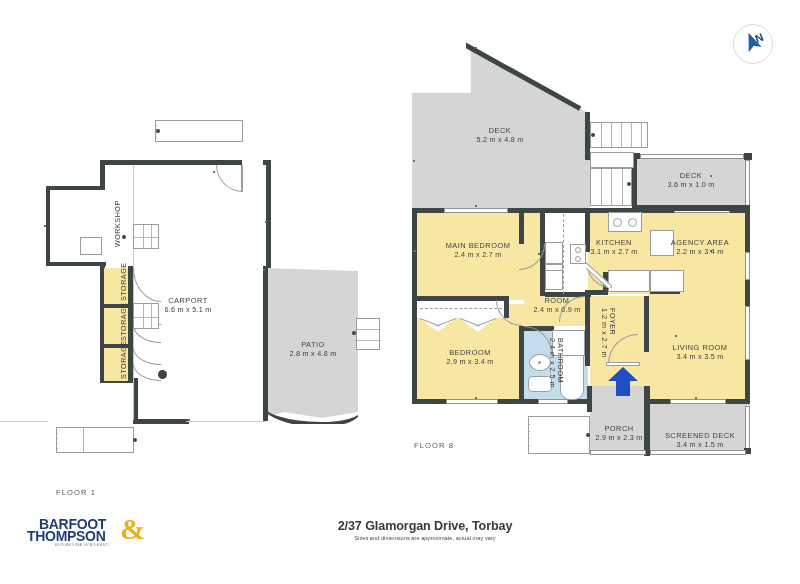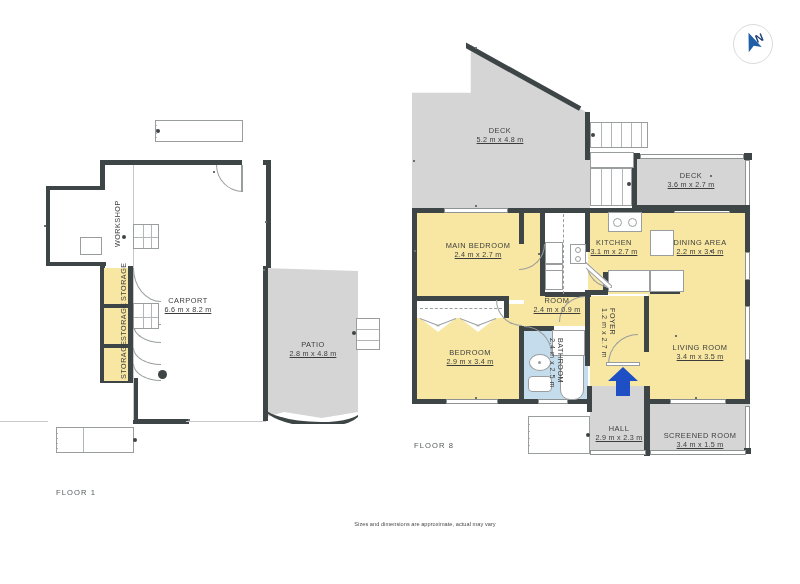--- a/index.html
+++ b/index.html
@@ -34,21 +34,21 @@
   .stair i{position:absolute;top:0;bottom:0;width:1px;background:#b3b6b7;}
   .stairH i{position:absolute;left:0;right:0;height:1px;background:#b3b6b7;}
 
   
   .arc{position:absolute;border:1px solid #9a9d9e;box-sizing:border-box;background:transparent;}
 
   
   .lbl{position:absolute;text-align:center;line-height:1.28;
        font-size:7.4px;letter-spacing:.35px;color:#3c3c3c;white-space:nowrap;}
   .lbl .nm{display:block;font-size:7.4px;letter-spacing:.5px;}
-  .lbl .dm{display:block;font-size:7.2px;letter-spacing:.25px;text-decoration:underline;}
+  .lbl .dm{display:block;font-size:7.2px;letter-spacing:.25px;}
   .lblv{position:absolute;font-size:7.2px;letter-spacing:.5px;color:#3c3c3c;
         white-space:nowrap;transform-origin:0 0;}
   .floorlbl{position:absolute;font-size:7.6px;letter-spacing:1.1px;color:#54585a;}
 
   
   .compass{position:absolute;width:38px;height:38px;border-radius:50%;
            background:#fff;border:1px solid #d8dade;}
   
   .entry{position:absolute;}
 
@@ -166,21 +166,21 @@
     <div class="abs" style="left:352px;top:331px;width:4px;height:4px;background:#3e4546;border-radius:50%;"></div>
 
     <div class="abs" style="left:44px;top:225px;width:2px;height:2px;background:#6a6f70;"></div>
     <div class="abs" style="left:265px;top:221px;width:2px;height:2px;background:#6a6f70;"></div>
     <div class="abs" style="left:188px;top:419px;width:2px;height:2px;background:#6a6f70;"></div>
     <div class="abs" style="left:263px;top:269px;width:2px;height:2px;background:#6a6f70;"></div>
     <div class="abs" style="left:213px;top:171px;width:2px;height:2px;background:#6a6f70;"></div>
 
     <div class="lbl" style="left:148px;top:296px;width:80px;">
       <span class="nm">CARPORT</span>
-      <span class="dm">6.6 m x 8.2 m</span>
+      <span class="dm">6.6 m x 5.1 m</span>
     </div>
     <div class="lbl" style="left:273px;top:340px;width:80px;">
       <span class="nm">PATIO</span>
       <span class="dm">2.8 m x 4.8 m</span>
     </div>
     <div class="lblv" style="left:113px;top:247px;transform:rotate(-90deg);">
       <span>WORKSHOP</span>
     </div>
     <div class="lblv" style="left:119px;top:301px;transform:rotate(-90deg);">
       <span>STORAGE</span>
@@ -372,52 +372,52 @@
     <div class="abs" style="left:75px;top:205px;width:2px;height:2px;background:#6a6f70;"></div>
     <div class="abs" style="left:75px;top:397px;width:2px;height:2px;background:#6a6f70;"></div>
     <div class="abs" style="left:295px;top:397px;width:2px;height:2px;background:#6a6f70;"></div>
 
     <div class="lbl" style="left:60px;top:126px;width:80px;">
       <span class="nm">DECK</span>
       <span class="dm">5.2 m x 4.8 m</span>
     </div>
     <div class="lbl" style="left:251px;top:171px;width:80px;">
       <span class="nm">DECK</span>
-      <span class="dm">3.6 m x 2.7 m</span>
+      <span class="dm">3.6 m x 1.0 m</span>
     </div>
     <div class="lbl" style="left:38px;top:241px;width:80px;">
       <span class="nm">MAIN BEDROOM</span>
       <span class="dm">2.4 m x 2.7 m</span>
     </div>
     <div class="lbl" style="left:174px;top:238px;width:80px;">
       <span class="nm">KITCHEN</span>
       <span class="dm">3.1 m x 2.7 m</span>
     </div>
     <div class="lbl" style="left:258px;top:238px;width:84px;">
-      <span class="nm">DINING AREA</span>
+      <span class="nm">AGENCY AREA</span>
       <span class="dm">2.2 m x 3.4 m</span>
     </div>
     <div class="lbl" style="left:117px;top:296px;width:80px;">
       <span class="nm">ROOM</span>
       <span class="dm">2.4 m x 0.9 m</span>
     </div>
     <div class="lbl" style="left:30px;top:348px;width:80px;">
       <span class="nm">BEDROOM</span>
       <span class="dm">2.9 m x 3.4 m</span>
     </div>
     <div class="lbl" style="left:258px;top:343px;width:84px;">
       <span class="nm">LIVING ROOM</span>
       <span class="dm">3.4 m x 3.5 m</span>
     </div>
     <div class="lbl" style="left:179px;top:424px;width:80px;">
-      <span class="nm">HALL</span>
+      <span class="nm">PORCH</span>
       <span class="dm">2.9 m x 2.3 m</span>
     </div>
     <div class="lbl" style="left:258px;top:431px;width:84px;">
-      <span class="nm">SCREENED ROOM</span>
+      <span class="nm">SCREENED DECK</span>
       <span class="dm">3.4 m x 1.5 m</span>
     </div>
 
     <div class="lblv" style="left:165px;top:338px;transform:rotate(90deg);">
       <span>BATHROOM</span>
     </div>
     <div class="lblv" style="left:157px;top:338px;transform:rotate(90deg);">
       <span>2.4 m x 2.5 m</span>
     </div>
     <div class="lblv" style="left:217px;top:308px;transform:rotate(90deg);">
@@ -434,18 +434,25 @@
     <svg width="38" height="38" viewBox="0 0 38 38">
       <g transform="rotate(-22 19 19)">
         <polygon points="19,7 12,25 19,21 26,25" fill="#1f5fa8"></polygon>
       </g>
       <text x="23" y="18" font-family="Liberation Sans, sans-serif" font-size="11" font-weight="bold" fill="#1f3f77" transform="rotate(-22 23 18)">N</text>
     </svg>
   </div>
 
   <div class="footer"></div>
 
+  <div class="logo">
+    <span class="l1">BARFOOT</span>
+    <span class="l2">THOMPSON</span>
+    <span class="amp">&amp;</span>
+    <span class="tag">AUCKLAND'S REAL ESTATE AGENCY</span>
+  </div>
 
   <div class="title">
+    <span class="t1">2/37 Glamorgan Drive, Torbay</span>
     <span class="t2">Sizes and dimensions are approximate, actual may vary</span>
   </div>
 
 </div>
 
 </body></html>

